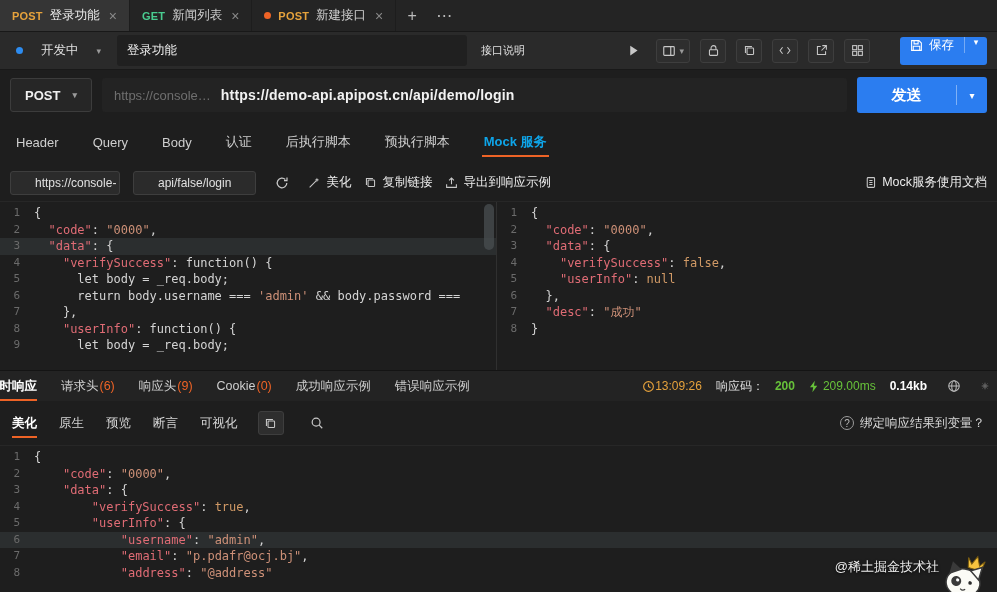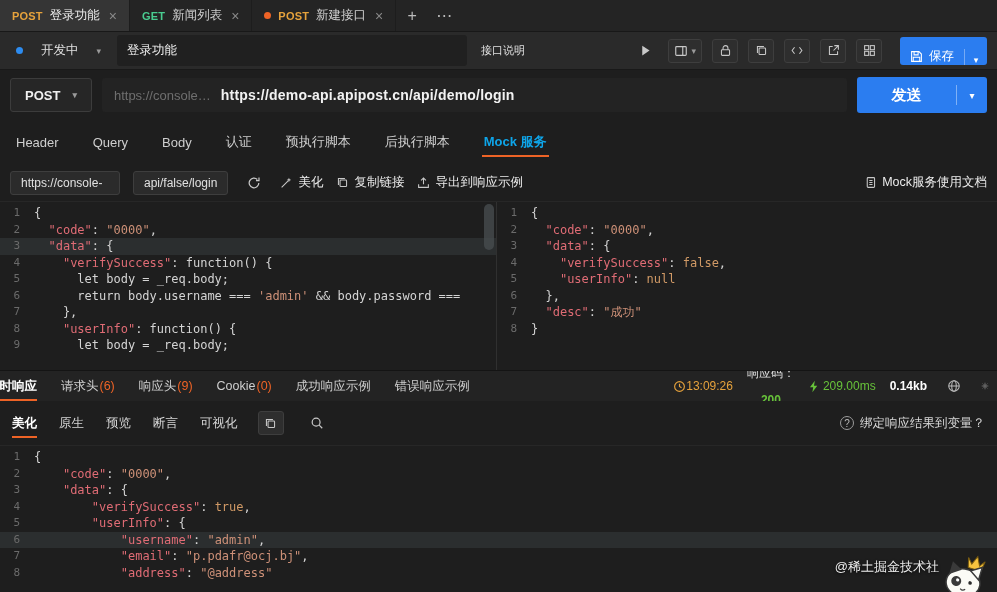--- a/index.html
+++ b/index.html
@@ -23,21 +23,21 @@
   .hdr { flex:0 0 38px; background:#2a2a2a; display:flex; align-items:center; padding:0 10px; gap:10px; border-bottom:1px solid #191919; }
   .status-dd { display:flex; align-items:center; gap:18px; font-size:12.5px; color:#e0e0e0; padding:4px 6px; cursor:pointer; }
   .dot-blue { width:7px; height:7px; border-radius:50%; background:#2d8cf0; }
   .caret { color:#9a9a9a; font-size:9px; }
   .name-input { width:350px; background:#202020; border-radius:3px; padding:7px 10px; font-size:12.5px; color:#f0f0f0; cursor:text; }
   .doc-link { font-size:11px; color:#e0e0e0; cursor:pointer; padding:0 4px; }
   .hdr-spacer { flex:1; }
   .icon-btn { width:26px; height:24px; display:flex; align-items:center; justify-content:center; color:#c3c3c3; cursor:pointer; border-radius:3px; }
   .icon-btn.boxed { border:1px solid #3e3e3e; background:#2e2e2e; }
   .icon-combo { display:flex; align-items:center; border:1px solid #3e3e3e; background:#2e2e2e; border-radius:3px; height:24px; padding:0 5px; gap:3px; color:#c3c3c3; cursor:pointer; }
-  .save-btn { display:flex; align-items:flex-end; height:28px; background:var(--blue,#2b7df0); border-radius:3px; color:#fff; cursor:pointer; margin-left:8px; }
+  .save-btn { display:flex; align-items:flex-start; height:28px; background:var(--blue,#2b7df0); border-radius:3px; color:#fff; cursor:pointer; margin-left:20px; }
   .save-main { display:flex; align-items:center; gap:6px; padding:0 10px; font-size:12.5px; }
   .save-sep { width:1px; height:16px; background:rgba(255,255,255,.35); }
   .save-caret { width:22px; display:flex; align-items:center; justify-content:center; font-size:9px; color:#fff; }
 
   
   .urlrow { flex:0 0 50px; display:flex; align-items:center; gap:10px; padding:0 10px; background:#1e1e1e; }
   .method-select { display:flex; align-items:center; gap:12px; height:34px; padding:0 14px; border:1px solid #3c3c3c; border-radius:3px; background:#262626; font-weight:700; font-size:13px; color:#f0f0f0; cursor:pointer; }
   .url-input { flex:1; height:34px; background:#232323; border-radius:3px; display:flex; align-items:center; gap:10px; padding:0 12px; overflow:hidden; white-space:nowrap; cursor:text; }
   .url-prefix { color:#6f6f6f; font-size:13px; }
   .url-main { color:#f2f2f2; font-size:14px; font-weight:600; letter-spacing:.2px; }
@@ -47,21 +47,21 @@
   .send-caret { width:30px; display:flex; align-items:center; justify-content:center; font-size:10px; }
 
   
   .reqtabs { flex:0 0 44px; display:flex; align-items:center; gap:30px; padding:0 14px; background:#1e1e1e; }
   .rqt { font-size:13px; color:#cfcfcf; cursor:pointer; position:relative; padding:13px 2px; white-space:nowrap; }
   .rqt.active { color:#0ea5e9; font-weight:700; }
   .rqt.active::after { content:""; position:absolute; left:0; right:0; bottom:7px; height:2px; background:var(--accent,#ee6326); }
 
   
   .mockbar { flex:0 0 37px; display:flex; align-items:center; gap:13px; padding:0 10px; background:#1e1e1e; }
-  .pill { height:24px; display:flex; align-items:center; padding:0 10px; background:#2b2b2b; border:1px solid #3e3e3e; border-radius:3px; font-size:12px; color:#e0e0e0; cursor:text; white-space:nowrap; overflow:hidden; }
+  .pill { height:24px; display:flex; align-items:center; padding:0 24px; background:#2b2b2b; border:1px solid #3e3e3e; border-radius:3px; font-size:12px; color:#e0e0e0; cursor:text; white-space:nowrap; overflow:hidden; }
   .pill1 { width:110px; flex:0 0 auto; }
   .mbtn { display:flex; align-items:center; gap:5px; font-size:12.5px; color:#ececec; cursor:pointer; white-space:nowrap; }
   .spacer { flex:1; }
 
   
   .editors { flex:0 0 169px; display:flex; border-top:1px solid #272727; }
   .editor { position:relative; background:#1e1e1e; font-family:"DejaVu Sans Mono","Liberation Mono",monospace; font-size:12px; overflow:hidden; }
   .editor.left { flex:0 0 497px; border-right:1px solid #303030; }
   .editor.rightp { flex:1; }
   .editor.bottom { flex:1; border-top:1px solid #272727; }
@@ -79,21 +79,21 @@
 
   
   .resptabs { flex:0 0 31px; display:flex; align-items:center; background:#232323; border-top:1px solid #141414; padding-right:8px; overflow:hidden; }
   .rtabs { display:flex; align-items:center; gap:24px; margin-left:-13px; height:100%; }
   .rpt { position:relative; font-size:12.5px; color:#cfcfcf; height:100%; display:flex; align-items:center; cursor:pointer; white-space:nowrap; }
   .rpt.active { color:#fff; font-weight:700; }
   .rpt.active::after { content:""; position:absolute; left:0; right:0; bottom:0; height:2px; background:var(--accent,#ee6326); }
   .rpt .cnt { color:var(--accent,#ee6326); margin-left:1px; }
   .respmeta { margin-left:auto; display:flex; align-items:center; gap:14px; font-size:12px; color:#ddd; white-space:nowrap; }
   .meta-time { color:var(--time,#e6a23c); display:flex; gap:0; align-items:center; }
-  .meta-status { display:flex; gap:11px; align-items:center;flex-direction:column; }
+  .meta-status { display:flex; gap:11px; align-items:center; }
   .meta-status b { color:var(--success,#67c23a); font-weight:700; }
   .meta-dur { color:var(--success,#67c23a); display:flex; gap:4px; align-items:center; }
   .meta-size { color:#fff; font-weight:700; }
   .clip { width:8px; overflow:hidden; display:flex; }
 
   
   .respbar { flex:0 0 44px; display:flex; align-items:center; gap:20px; padding:0 12px; background:#1e1e1e; }
   .rtools { display:flex; gap:22px; align-items:center; }
   .rtl { position:relative; font-size:12.5px; color:#d6d6d6; cursor:pointer; padding:13px 0; white-space:nowrap; }
   .rtl.active { color:#fff; font-weight:700; }
@@ -214,22 +214,22 @@
       <span class="send-sep"></span>
       <span class="send-caret">▾</span>
     </div>
   </div>
 
   <div class="reqtabs">
       <div class="rqt">Header</div>
       <div class="rqt">Query</div>
       <div class="rqt">Body</div>
       <div class="rqt">认证</div>
+      <div class="rqt">后执行脚本</div>
       <div class="rqt">预执行脚本</div>
-      <div class="rqt">后执行脚本</div>
       <div class="rqt active">Mock 服务</div>
     </div>
 
   <div class="mockbar">
     <div class="pill pill1">https://console-</div>
     <div class="pill">api/false/login</div>
     <span class="icon-btn">
       <svg width="14" height="14" viewBox="0 0 16 16" fill="none" stroke="#c8c8c8" stroke-width="1.4">
           <path d="M13.5 8a5.5 5.5 0 1 1-1.7-4"></path>
           <path d="M13.7 1.8v3.4h-3.4"></path>

